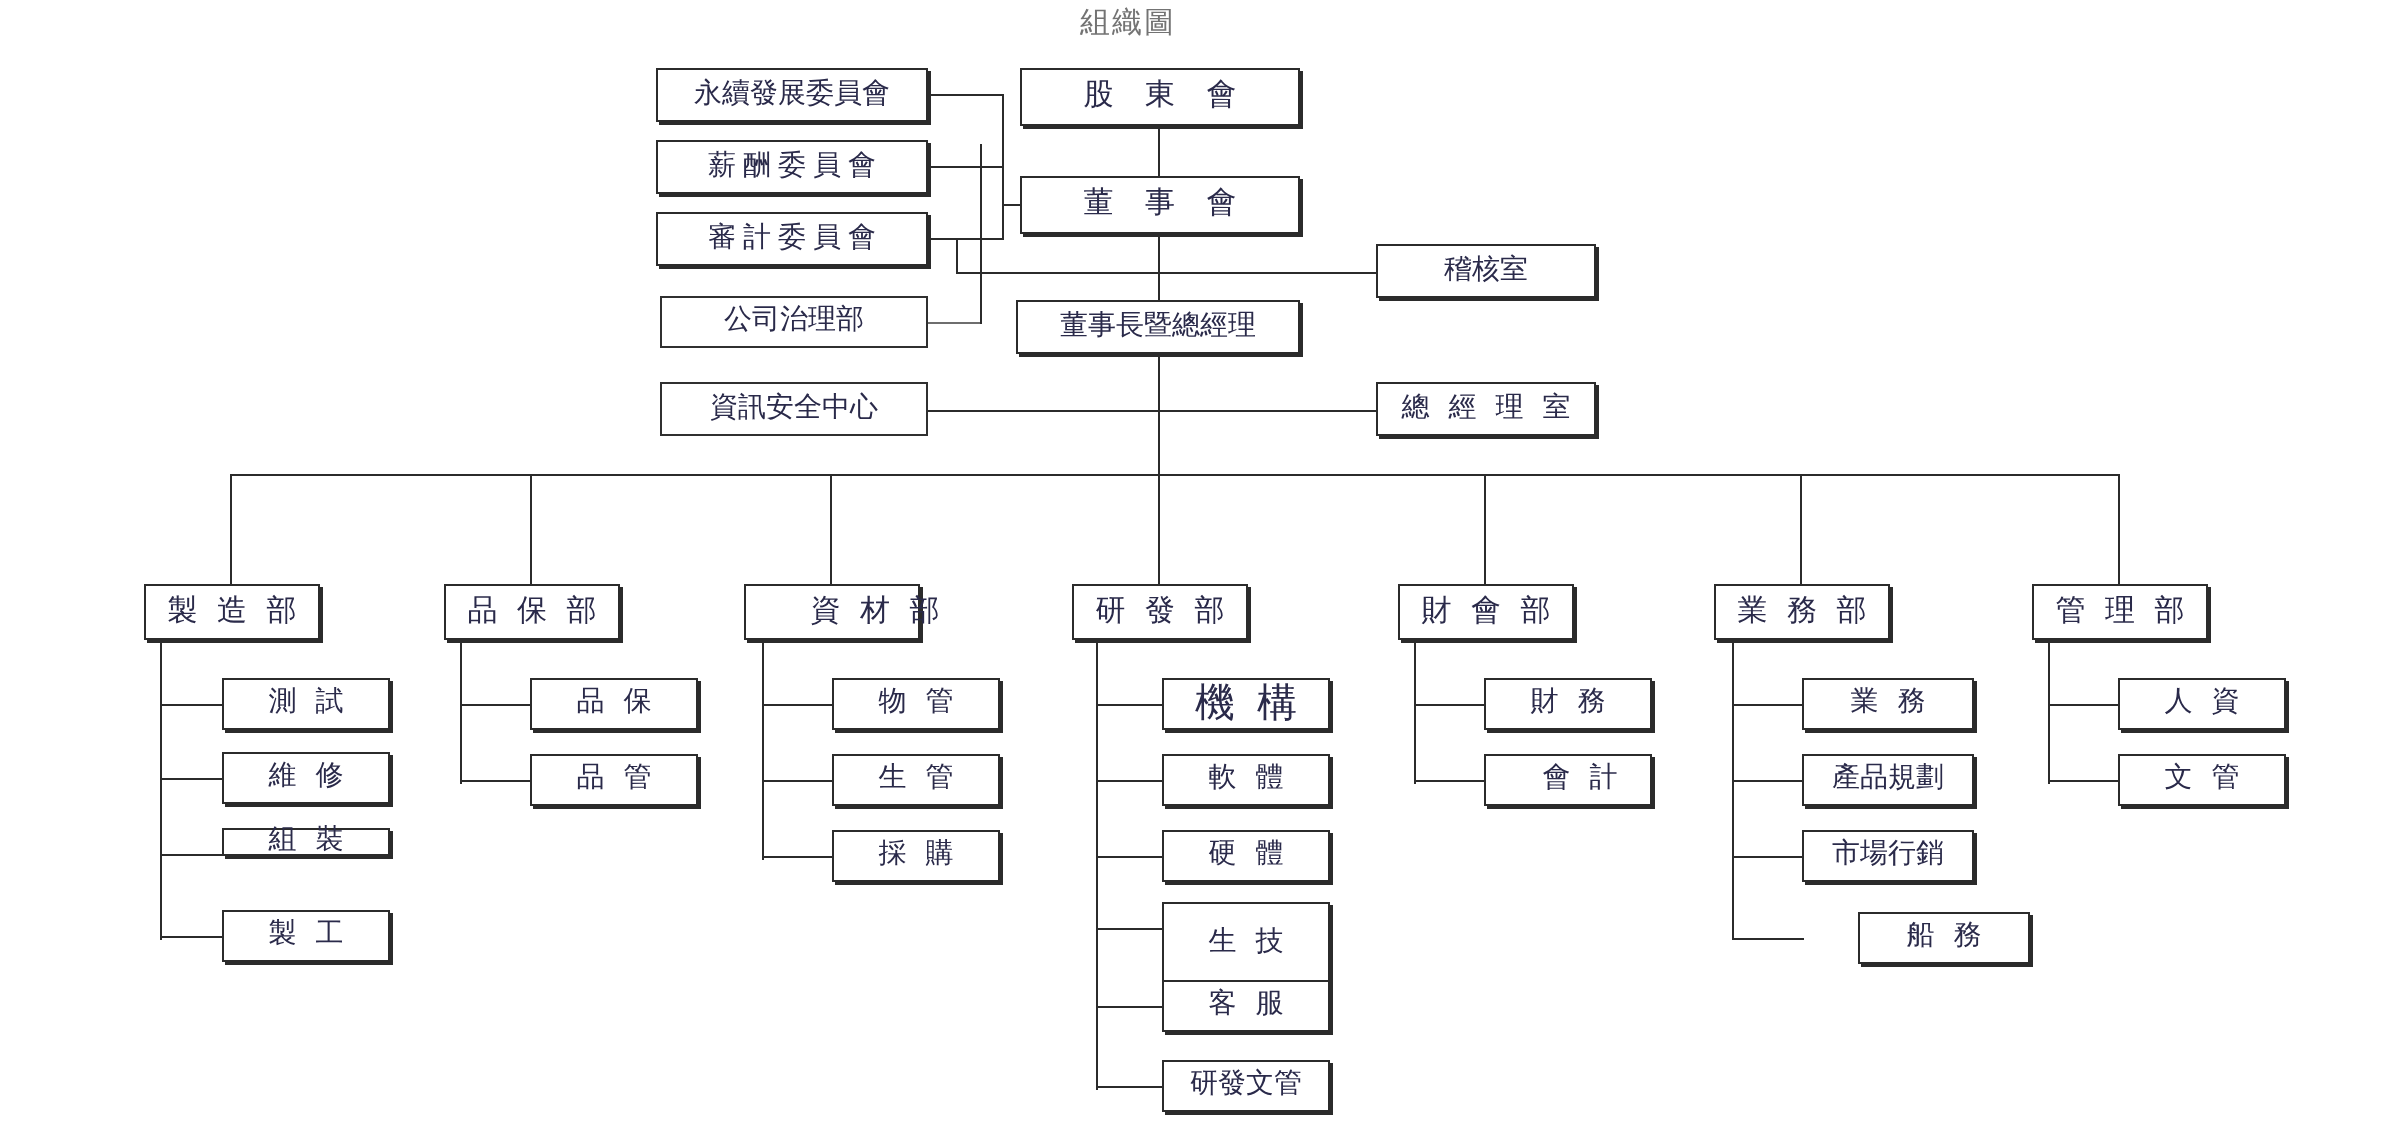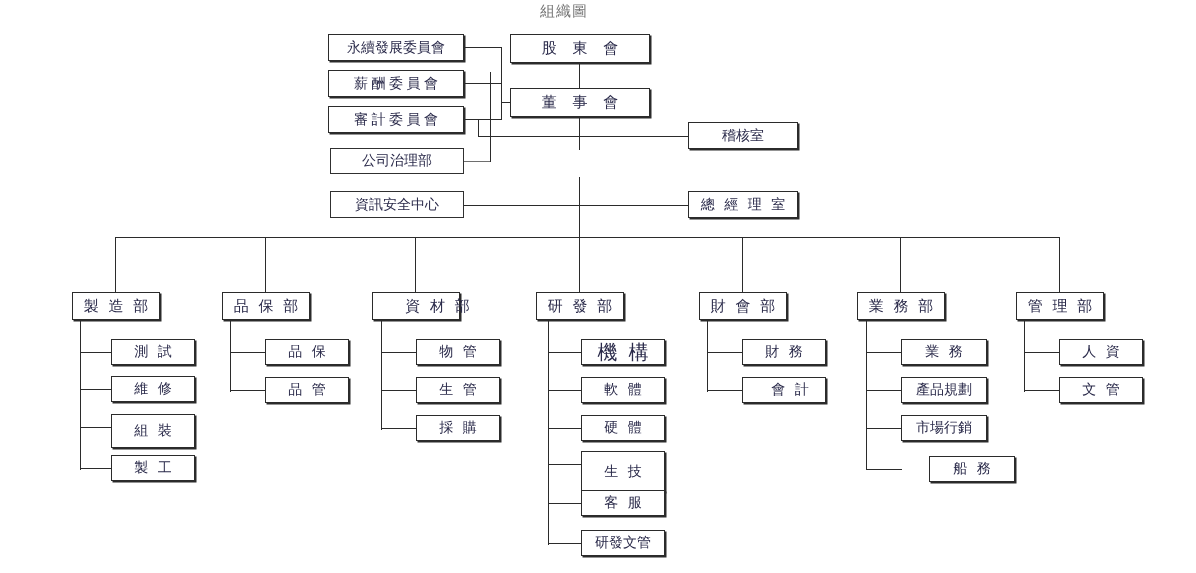--- a/index.html
+++ b/index.html
@@ -53,20 +53,23 @@
   <div class="title" style="left:540px;top:2px;">組織圖</div>
 
   <div class="node" style="left:510px;top:34px;width:140px;height:29px;font-size:15px;">
     <span class="lbl sp">股 東 會</span>
   </div>
 
   <div class="node" style="left:510px;top:88px;width:140px;height:29px;font-size:15px;">
     <span class="lbl sp">董 事 會</span>
   </div>
 
+  <div class="node" style="left:508px;top:150px;width:142px;height:27px;font-size:14px;">
+    <span class="lbl sp0">董事長暨總經理</span>
+  </div>
 
   <div class="node" style="left:688px;top:122px;width:110px;height:27px;font-size:14px;">
     <span class="lbl sp0">稽核室</span>
   </div>
 
   <div class="node" style="left:688px;top:191px;width:110px;height:27px;font-size:14px;">
     <span class="lbl sp3">總 經 理 室</span>
   </div>
 
   <div class="node" style="left:328px;top:34px;width:136px;height:27px;font-size:14px;">
@@ -146,21 +149,21 @@
   <div class="ln h" style="left:80px;top:389px;width:32px;"></div>
   <div class="ln h" style="left:80px;top:427px;width:32px;"></div>
   <div class="ln h" style="left:80px;top:468px;width:32px;"></div>
 
   <div class="node" style="left:111px;top:339px;width:84px;height:26px;font-size:14px;">
     <span class="lbl sp3">測 試</span>
   </div>
   <div class="node" style="left:111px;top:376px;width:84px;height:26px;font-size:14px;">
     <span class="lbl sp3">維 修</span>
   </div>
-  <div class="node" style="left:111px;top:414px;width:84px;height:34px;font-size:14px;">
+  <div class="node" style="left:111px;top:414px;width:84px;height:14px;font-size:14px;">
     <span class="lbl sp3">組 裝</span>
   </div>
   <div class="node" style="left:111px;top:455px;width:84px;height:26px;font-size:14px;">
     <span class="lbl sp3">製 工</span>
   </div>
 
   <div class="ln v" style="left:230px;top:320px;height:72px;"></div>
   <div class="ln h" style="left:230px;top:352px;width:36px;"></div>
   <div class="ln h" style="left:230px;top:390px;width:36px;"></div>
 

